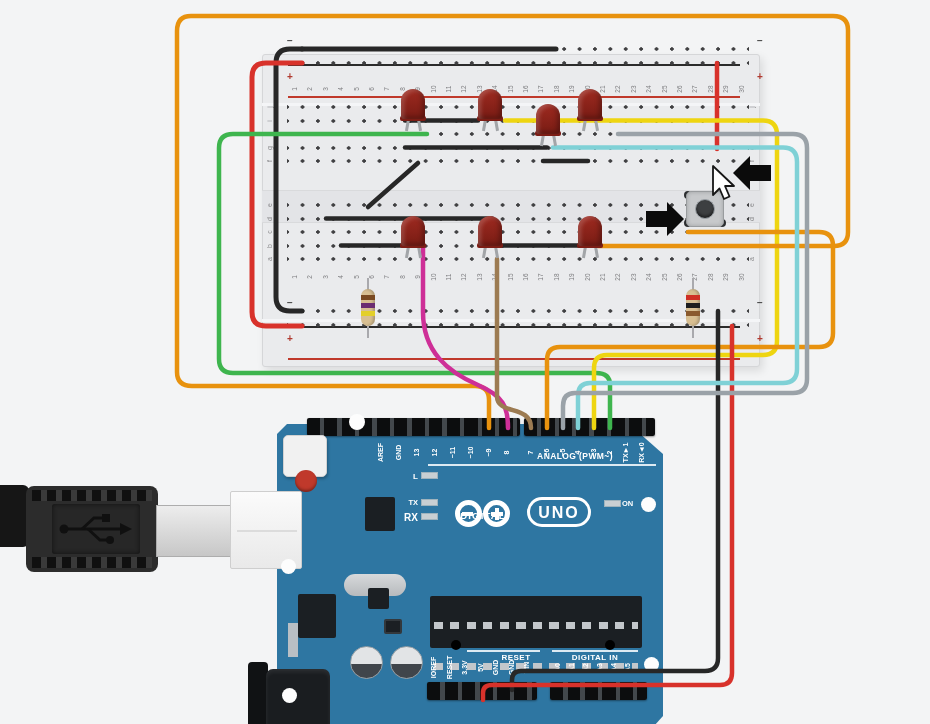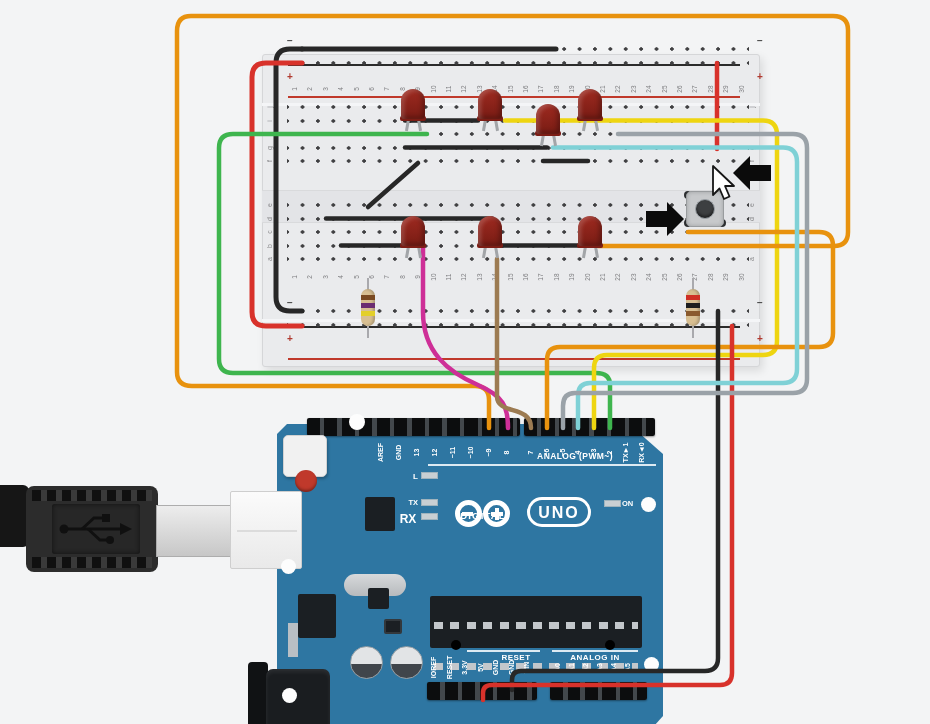--- a/index.html
+++ b/index.html
@@ -216,21 +216,21 @@
   <div class="abs" style="left:283px;top:411px;width:44px;height:42px;background:#f1f1f1;border:1px solid #d2d2d2;border-radius:5px;z-index:4;box-shadow:1px 2px 3px rgba(0,0,0,.25)">
     <div class="abs" style="left:11px;top:10px;width:22px;height:22px;border-radius:50%;background:#c0392b;box-shadow:inset 0 -2px 3px rgba(0,0,0,.35)"></div>
   </div>
 
   <div class="silk" style="left:428px;top:464px;width:228px;z-index:4"></div>
   <div class="silk-text" style="left:500px;top:451px;width:150px;font-size:8.5px;letter-spacing:.4px;z-index:4">ANALOG (PWM~)</div>
   <div class="silk-text" style="left:404px;top:472px;width:14px;font-size:8px;text-align:right;z-index:4">L</div>
   <div class="ledrect" style="left:421px;top:472px;z-index:4"></div>
   <div class="silk-text" style="left:398px;top:498px;width:20px;font-size:7.5px;text-align:right;z-index:4">TX</div>
   <div class="ledrect" style="left:421px;top:499px;z-index:4"></div>
-  <div class="silk-text" style="left:398px;top:512px;width:20px;font-size:12px;z-index:4">RX</div>
+  <div class="silk-text" style="left:398px;top:512px;width:20px;font-size:10px;text-align:right;z-index:4">RX</div>
   <div class="ledrect" style="left:421px;top:513px;z-index:4"></div>
 
   <div class="logo-circle abs" style="left:455px;top:476px;z-index:4"></div>
   <div class="logo-circle abs" style="left:483px;top:476px;z-index:4"></div>
   <div class="logo-bar abs" style="left:462px;top:488px;width:11px;height:4px;z-index:4"></div>
   <div class="logo-bar abs" style="left:491px;top:488px;width:12px;height:4px;z-index:4"></div>
   <div class="logo-bar abs" style="left:495px;top:484px;width:4px;height:12px;z-index:4"></div>
   <div class="silk-text" style="left:443px;top:510px;width:80px;font-size:9.5px;letter-spacing:1.2px;z-index:4">DIGITAL</div>
   <div id="uno-oval" class="abs" style="z-index:4">UNO</div>
   <div class="ledrect" style="left:604px;top:500px;z-index:4"></div>
@@ -247,21 +247,21 @@
 
   <div class="chip" style="left:430px;top:596px;width:212px;height:52px;z-index:4">
     <div class="abs" style="left:4px;top:2px;width:204px;height:7px;background:repeating-linear-gradient(90deg,#c3c7cb 0 9px,rgba(0,0,0,0) 9px 16.5px)"></div>
     <div class="abs" style="left:4px;top:43px;width:204px;height:7px;background:repeating-linear-gradient(90deg,#c3c7cb 0 9px,rgba(0,0,0,0) 9px 16.5px)"></div>
     <div class="abs" style="left:21px;top:20px;width:10px;height:10px;border-radius:50%;background:#000"></div>
     <div class="abs" style="left:175px;top:20px;width:10px;height:10px;border-radius:50%;background:#000"></div>
   </div>
   <div class="silk" style="left:467px;top:650px;width:73px;z-index:4"></div>
   <div class="silk" style="left:552px;top:650px;width:86px;z-index:4"></div>
   <div class="silk-text" style="left:476px;top:653px;width:80px;font-size:8px;letter-spacing:.5px;z-index:4">RESET</div>
-  <div class="silk-text" style="left:555px;top:653px;width:80px;font-size:8px;letter-spacing:.5px;z-index:4">ANALOG IN</div>
+  <div class="silk-text" style="left:555px;top:653px;width:80px;font-size:8px;letter-spacing:.5px;z-index:4">DIGITAL IN</div>
 
   <div class="hole" style="left:349px;top:414px;width:16px;height:16px;z-index:4"></div>
   <div class="hole" style="left:641px;top:497px;width:15px;height:15px;z-index:4"></div>
   <div class="hole" style="left:281px;top:559px;width:15px;height:15px;z-index:4"></div>
   <div class="hole" style="left:282px;top:688px;width:15px;height:15px;z-index:4"></div>
   <div class="hole" style="left:644px;top:657px;width:15px;height:15px;z-index:4"></div>
   <div id="ar-labels" style="position:absolute;z-index:5">
       <span class="pin-label" style="left: 363.5px; top: 448px;">AREF</span>
       <span class="pin-label" style="left: 381.6px; top: 448px;">GND</span>
       <span class="pin-label" style="left: 399.7px; top: 448px;">13</span>

